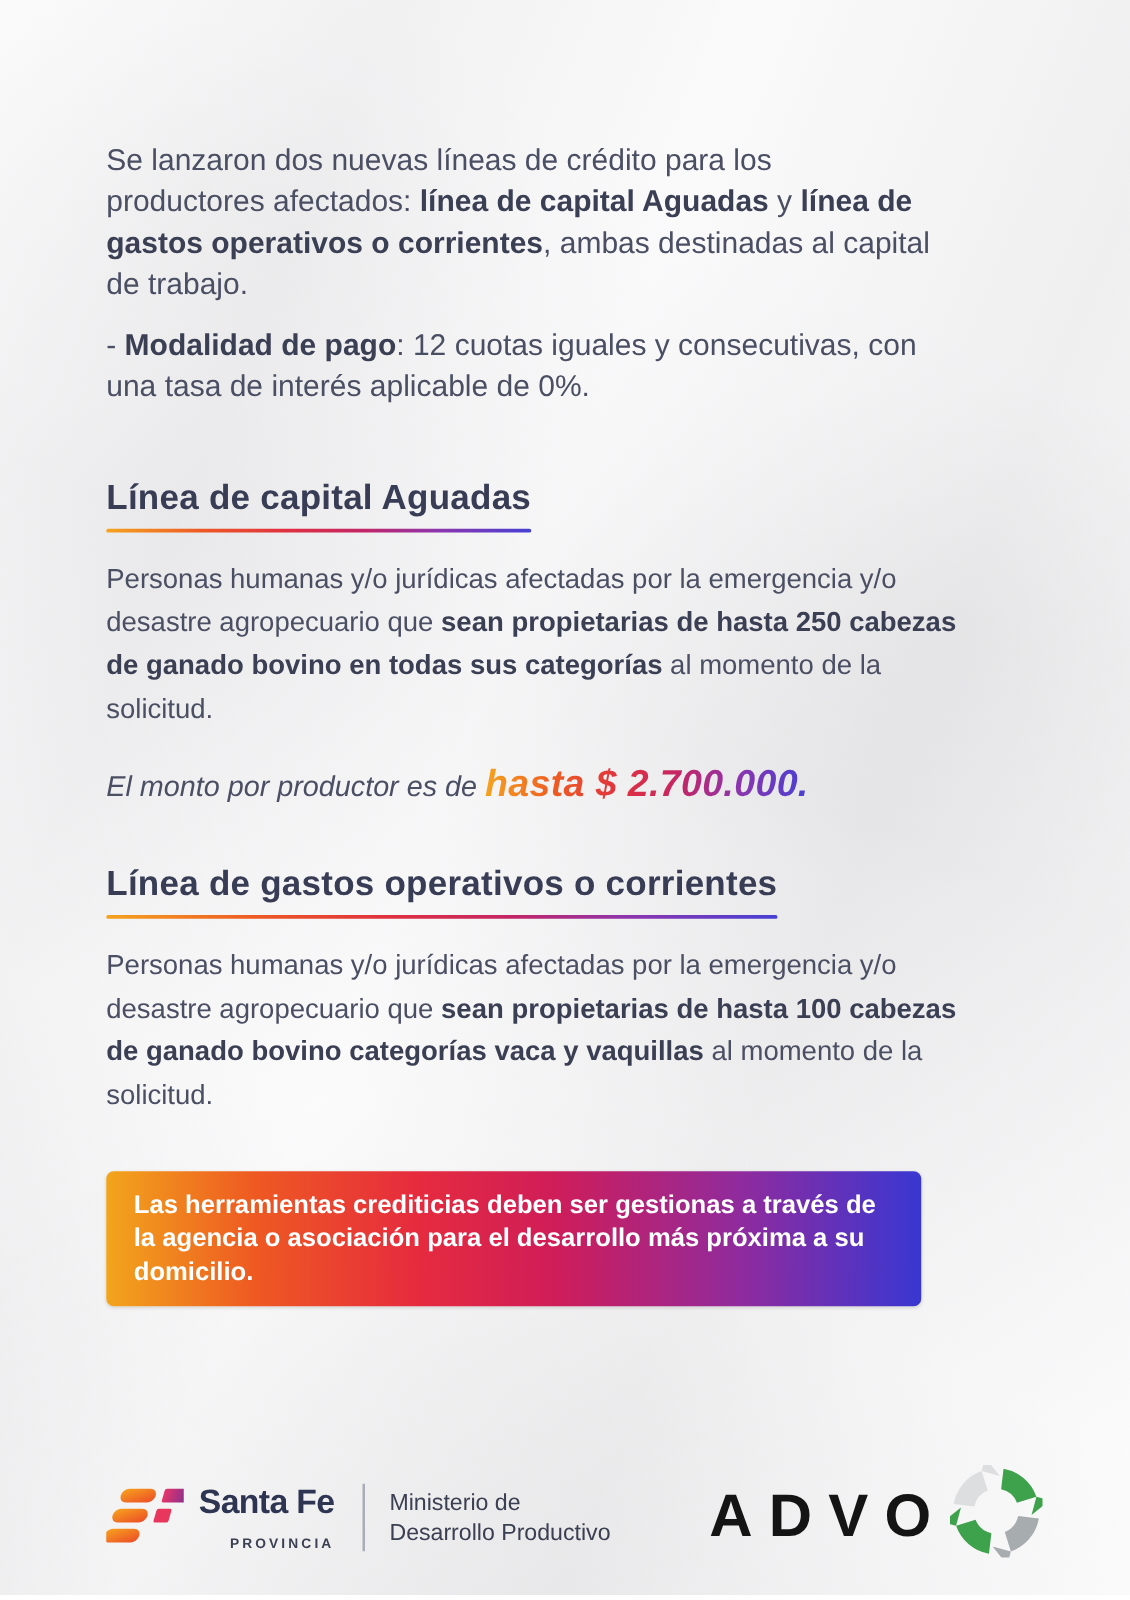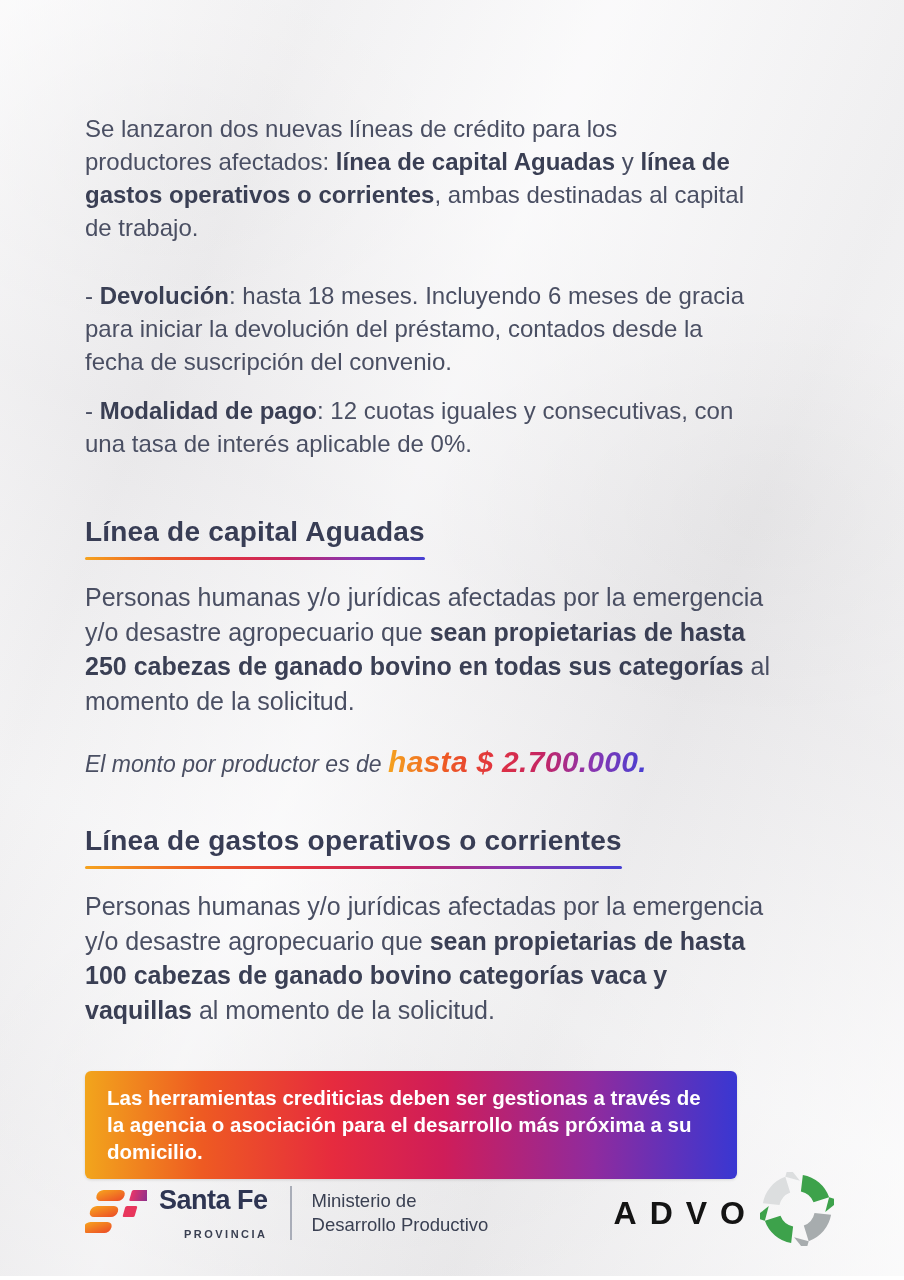--- a/index.html
+++ b/index.html
@@ -35,21 +35,21 @@
   .section-2 { margin-top:46px; }
   .title-wrap { display:inline-block; }
   .section-title {
     font-size:28px; font-weight:bold; color:#383d55; line-height:32px;
     letter-spacing:.2px;
   }
   .title-underline {
     margin-top:9px; height:3px; width:100%; border-radius:2px;
     background:linear-gradient(90deg,#f5a31f 0%,#ee5a24 22%,#e03140 42%,#c42565 60%,#8c35ae 78%,#4640d4 100%);
   }
-  .section-body { margin-top:20px; font-size:25px; line-height:34.5px; width:690px; }
+  .section-body { margin-top:20px; font-size:22px; line-height:34.5px; width:690px; }
   .amount-line { margin-top:27px; font-size:23px; color:#4a4f63;font-style:italic; }
   .amount-value {
     font-size:30px; font-weight:bold; letter-spacing:.3px;
     background:linear-gradient(90deg,#f5a31f 0%,#ee5a24 22%,#e03140 42%,#c42565 60%,#8c35ae 78%,#4640d4 100%);
     -webkit-background-clip:text; background-clip:text; color:transparent;
   }
 
   .banner {
     margin-top:44px; width:652px; border-radius:6px;
     padding:13px 22px 14px 22px;
@@ -63,33 +63,32 @@
     display:flex; justify-content:space-between; align-items:center;
   }
   .santafe-group { display:flex; align-items:center; }
   .santafe-text { margin-left:12px; display:flex; flex-direction:column; align-items:flex-end; }
   .santafe-name { font-size:27px; font-weight:bold; color:#2e3552; letter-spacing:-.5px; line-height:28px; }
   .santafe-sub  { font-size:11px; font-weight:bold; color:#3a4052; letter-spacing:2.5px; margin-top:14px;text-align:center; }
   .footer-divider { width:2px; height:54px; background:#a9adb8; margin:0 20px 0 22px; }
   .ministry { font-size:18.5px; color:#3a4052; line-height:24px; }
   .advo-group { display:flex; align-items:center; }
   .advo-text { display:flex; flex-direction:column; }
-  .advo-name { font-size:32px; font-weight:bold; color:#141414; letter-spacing:13px; line-height:36px; }
+  .advo-name { font-size:48px; font-weight:bold; color:#141414; letter-spacing:13px; line-height:36px; }
   .advo-sub  { font-size:10.5px; color:#2b2b2b; letter-spacing:1.4px; line-height:14px; margin-top:4px; }
   .advo-icon-box { margin-left:2px; margin-top:-4px; }
 </style>
 </head>
 <body>
 
 <div class="page">
   <div class="content">
 
     <p class="para intro"><span>Se lanzaron dos nuevas líneas de crédito para los productores afectados: </span><span class="bold">línea de capital Aguadas</span><span> y </span><span class="bold">línea de gastos operativos o corrientes</span><span>, ambas destinadas al capital de trabajo.</span></p>
 
-    <p class="para term term-1"><span>- </span><span class="bold">Devolución</span><span>: hasta 18 meses. Incluyendo 6 meses de gracia para iniciar la devolución del préstamo, contados desde la fecha de suscripción del convenio.</span></p>
 
     <p class="para term term-2"><span>- </span><span class="bold">Modalidad de pago</span><span>: 12 cuotas iguales y consecutivas, con una tasa de interés aplicable de 0%.</span></p>
 
     <section class="section-1">
       <div class="title-wrap">
         <h2 class="section-title">Línea de capital Aguadas</h2>
         <div class="title-underline"></div>
       </div>
       <p class="para section-body"><span>Personas humanas y/o jurídicas afectadas por la emergencia y/o desastre agropecuario que </span><span class="bold">sean propietarias de hasta 250 cabezas de ganado bovino en todas sus categorías</span><span> al momento de la solicitud.</span></p>
       <p class="amount-line"><span>El monto por productor es de </span><span class="amount-value">hasta $ 2.700.000.</span></p>

